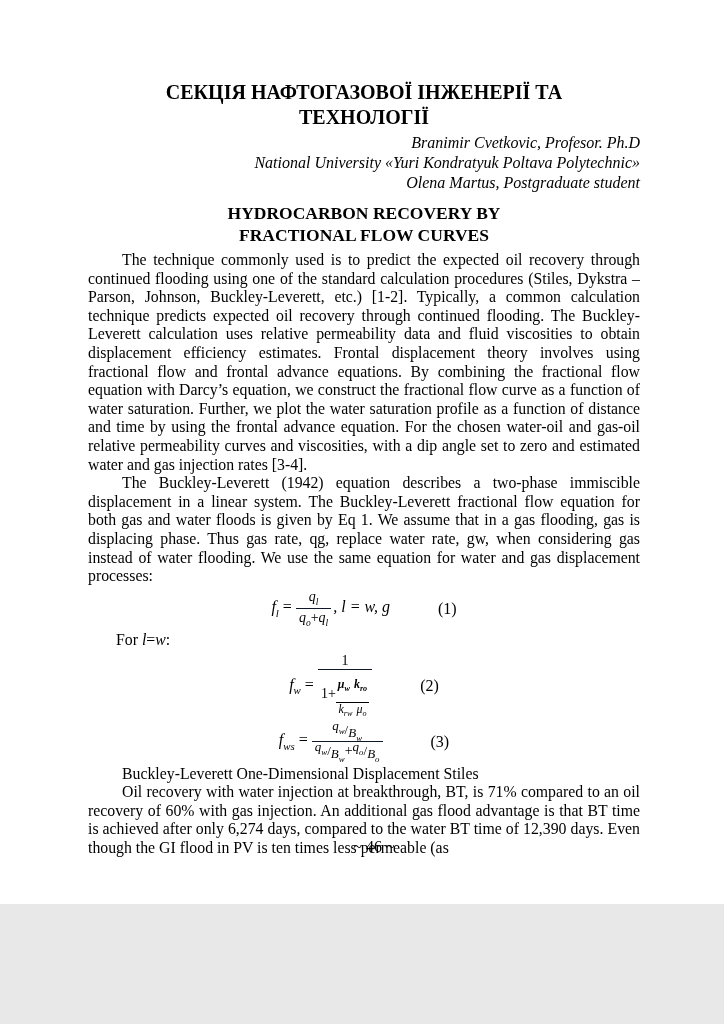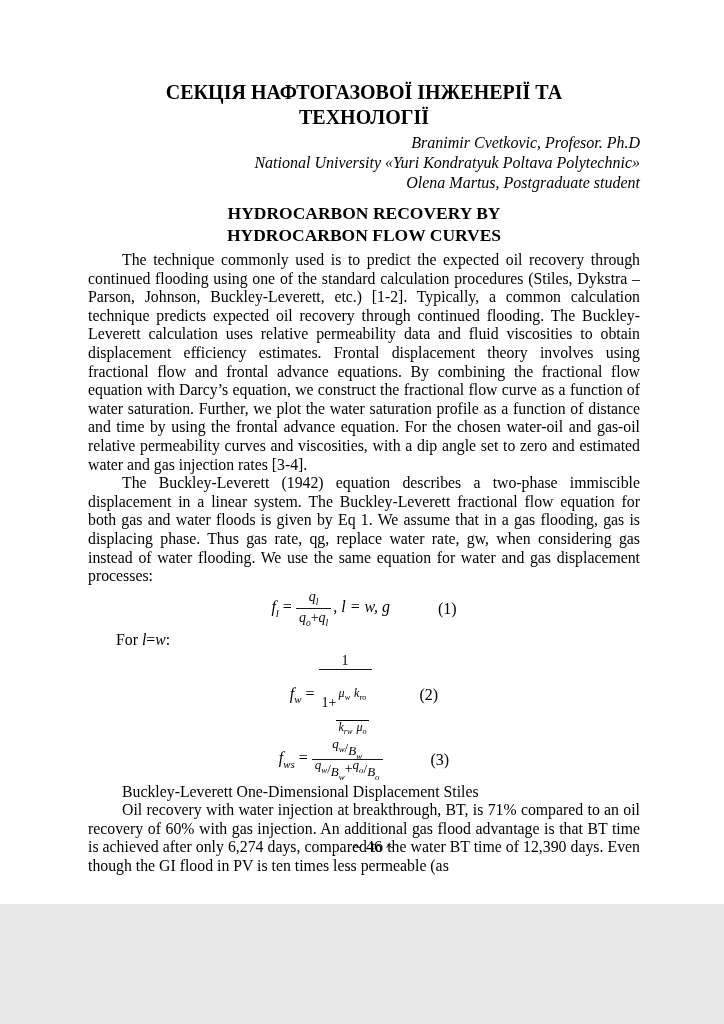--- a/index.html
+++ b/index.html
@@ -100,21 +100,22 @@
   }
   .frac-inner {
     display: inline-block;
     vertical-align: middle;
     text-align: center;
     font-size: 12px;
   }
   .frac-inner > .num {
     display: block;
     border-bottom: 1px solid #000;
-    padding: 16px 2px;
+    padding: 7px 2px;
+    font-weight: bold;
   }
   .frac-inner > .den {
     display: block;
     padding: 0 2px;
   }
   .tok-gap { margin-left: 4px; }
   .sh { white-space: nowrap; font-size: 13px; }
   .sh .sh-n { position: relative; top: -4px; }
   .sh .sh-d { position: relative; top: 3px; }
   .eq-label {
@@ -145,21 +146,21 @@
 
 
     <div class="authors">
       <div>Branimir Cvetkovic, Profesor. Ph.D</div>
       <div>National University «Yuri Kondratyuk Poltava Polytechnic»</div>
       <div>Olena Martus, Postgraduate student</div>
     </div>
 
     <div class="article-title">
       <div>HYDROCARBON RECOVERY BY</div>
-      <div>HYDROCARBON FLOW CURVES</div>
+      <div>FRACTIONAL FLOW CURVES</div>
     </div>
 
     <div class="body-text">
       <p>The technique commonly used is to predict the expected oil recovery through continued flooding using one of the standard calculation procedures (Stiles, Dykstra –Parson, Johnson, Buckley-Leverett, etc.) [1-2]. Typically, a common calculation technique predicts expected oil recovery through continued flooding. The Buckley-Leverett calculation uses relative permeability data and fluid viscosities to obtain displacement efficiency estimates. Frontal displacement theory involves using fractional flow and frontal advance equations. By combining the fractional flow equation with Darcy’s equation, we construct the fractional flow curve as a function of water saturation. Further, we plot the water saturation profile as a function of distance and time by using the frontal advance equation. For the chosen water-oil and gas-oil relative permeability curves and viscosities, with a dip angle set to zero and estimated water and gas injection rates [3-4].</p>
       <p>The Buckley-Leverett (1942) equation describes a two-phase immiscible displacement in a linear system. The Buckley-Leverett fractional flow equation for both gas and water floods is given by Eq 1. We assume that in a gas flooding, gas is displacing phase. Thus gas rate, qg, replace water rate, gw, when considering gas instead of water flooding. We use the same equation for water and gas displacement processes:</p>
 
       <div class="eq-row">
         <span class="eq-body">
           <span class="var">f</span><sub class="var">l</sub><span class="rel">=</span><span class="frac"><span class="num"><span class="var">q</span><sub class="var">l</sub></span><span class="den"><span class="var">q</span><sub class="var">o</sub><span>+</span><span class="var">q</span><sub class="var">l</sub></span></span><span class="var eq-tail">,  l = w, g</span>
         </span>

